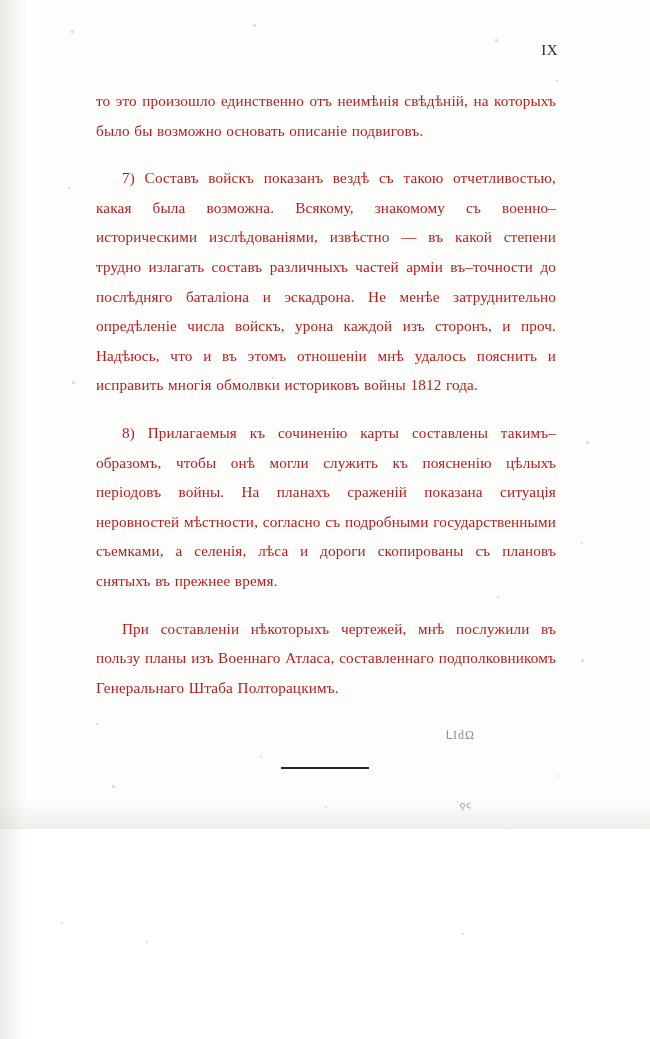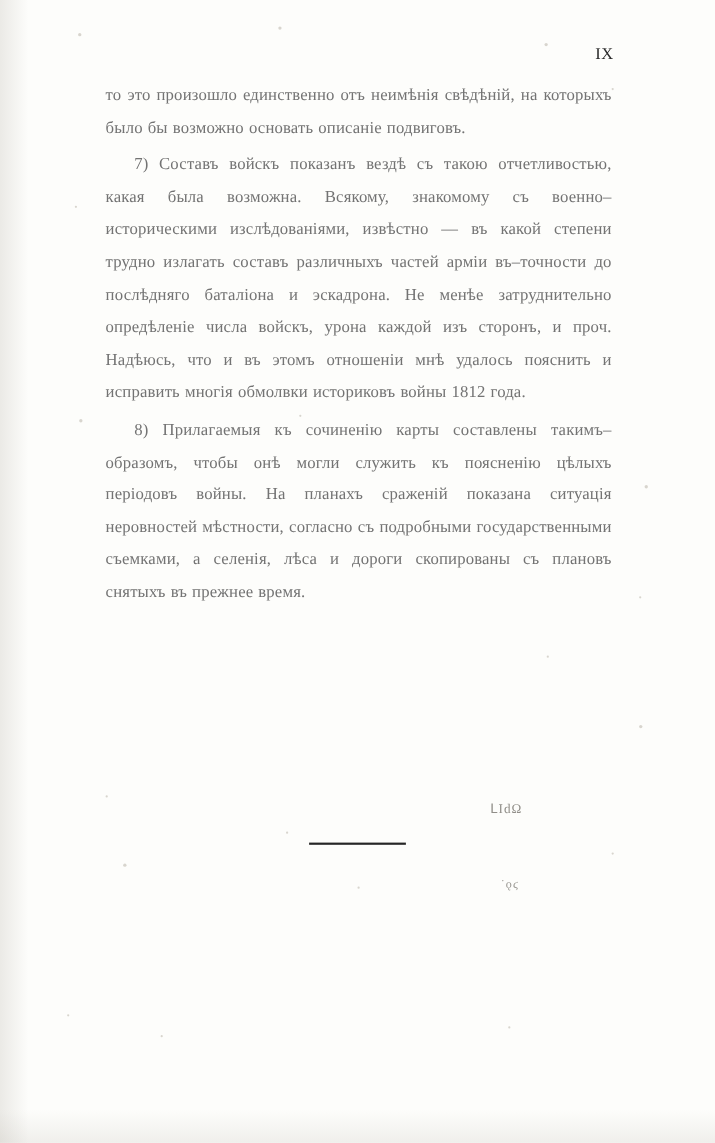--- a/index.html
+++ b/index.html
@@ -13,21 +13,21 @@
     font-family: "Liberation Serif", serif;
     color: #1a1a1a;
     position: relative;
     overflow: hidden;
   }
   .page {
     position: absolute;
     left: 0;
     top: 0;
     width: 650px;
-    height: 1039px;
+    height: 829px;
     background: #fdfdfb;
   }
   
   .speckle {
     position: absolute;
     background: #b9b4aa;
     border-radius: 50%;
     opacity: .55;
   }
   .folio {
@@ -39,26 +39,26 @@
     color: #2b2b2b;
     font-family: "Liberation Serif", serif;
   }
   .textblock {
     position: absolute;
     left: 96px;
     top: 68px;
     width: 460px;
   }
   p.para {
-    margin: 4px 0 2px 0;
+    margin: 18px 0 2px 0;
     text-align: justify;
     text-align-last: left;
     font-size: 15.2px;
     line-height: 29.6px;
-    color: #737373;
+    color: #b91c1c;
     letter-spacing: .15px;
     word-spacing: .6px;
     text-indent: 0;
   }
   p.para.indent {
     text-indent: 26px;
   }
   .rule-wrap {
     position: absolute;
     left: 0;
@@ -134,20 +134,21 @@
   <div class="speckle" style="left:61px;  top:922px; width:2px; height:2px;"></div>
   <div class="speckle" style="left:146px; top:941px; width:2px; height:2px;"></div>
   <div class="speckle" style="left:462px; top:933px; width:2px; height:2px;"></div>
 
   <div class="folio">IX</div>
 
   <div class="textblock">
     <p class="para">то это произошло единственно отъ неимѣнія свѣдѣній, на которыхъ было бы возможно основать описаніе подвиговъ.</p>
     <p class="para indent">7) Составъ войскъ показанъ вездѣ съ такою отчетливостью, какая была возможна. Всякому, знакомому съ военно–историческими изслѣдованіями, извѣстно — въ какой степени трудно излагать составъ различныхъ частей арміи въ–точности до послѣдняго баталіона и эскадрона. Не менѣе затруднительно опредѣленіе числа войскъ, урона каждой изъ сторонъ, и проч. Надѣюсь, что и въ этомъ отношеніи мнѣ удалось пояснить и исправить многія обмолвки историковъ войны 1812 года.</p>
     <p class="para indent">8) Прилагаемыя къ сочиненію карты составлены такимъ–образомъ, чтобы онѣ могли служить къ поясненію цѣлыхъ періодовъ войны. На планахъ сраженій показана ситуація неровностей мѣстности, согласно съ подробными государственными съемками, а селенія, лѣса и дороги скопированы съ плановъ снятыхъ въ прежнее время.</p>
+    <p class="para indent">При составленіи нѣкоторыхъ чертежей, мнѣ послужили въ пользу планы изъ Военнаго Атласа, составленнаго подполковникомъ Генеральнаго Штаба Полторацкимъ.</p>
   </div>
 
   <div class="smudge-1">ԼIdΩ</div>
   <div class="smudge-2">˙ǫϛ</div>
 
   <div class="rule-wrap">
     <span class="rule"></span>
   </div>
 
 </div>

